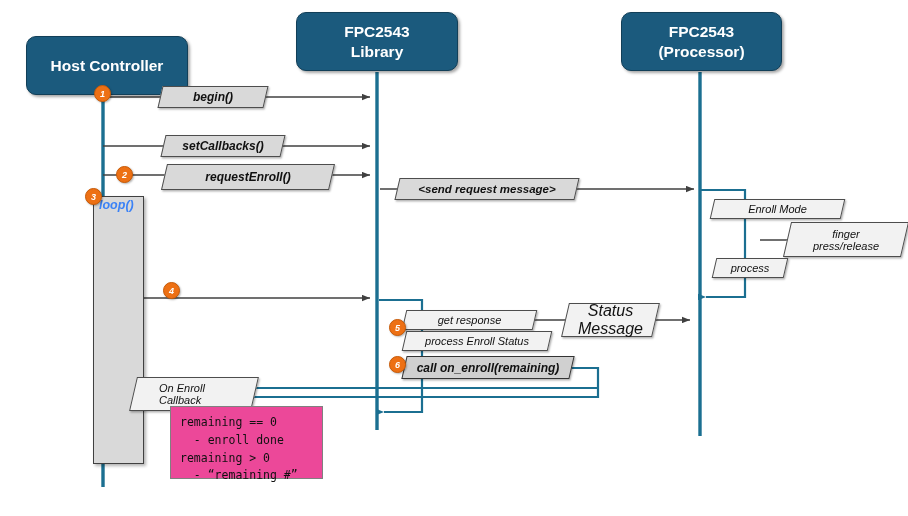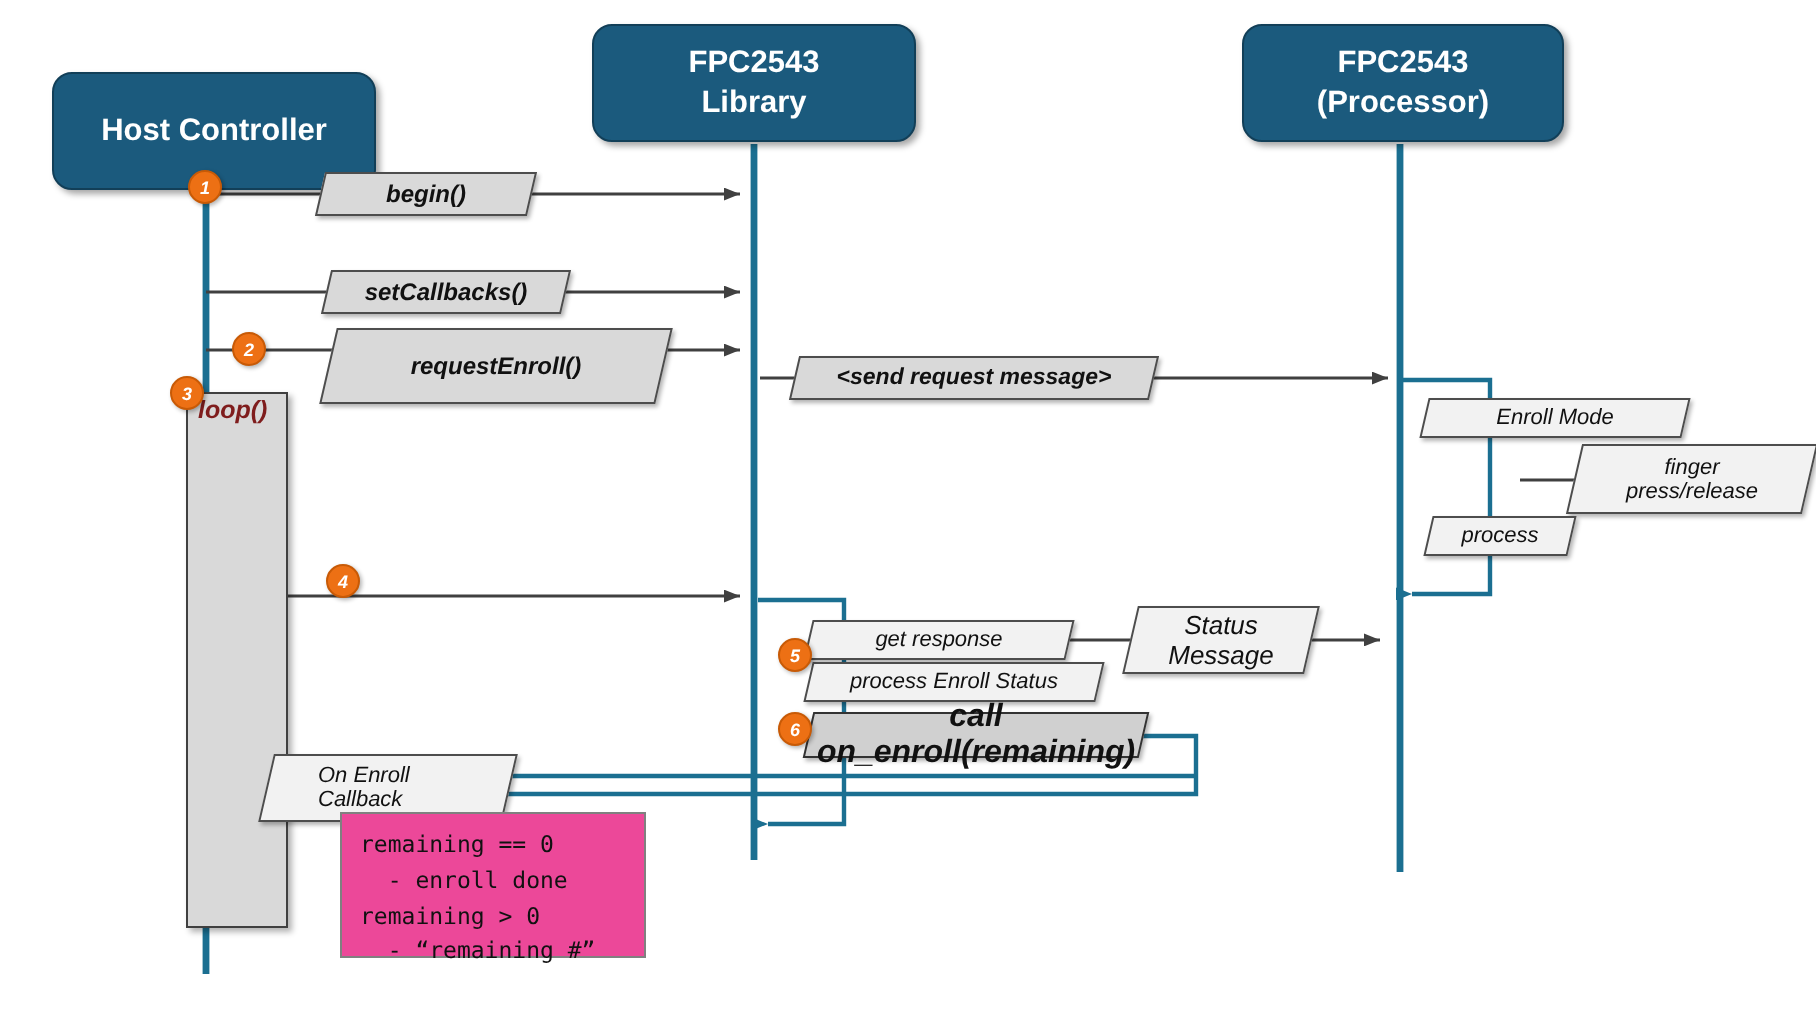--- a/index.html
+++ b/index.html
@@ -21,21 +21,21 @@
   .para .skew{position:absolute;left:0;top:0;right:0;bottom:0;
         transform:skewX(-13deg);border:1.3px solid #4d4d4d;
         box-shadow:1.5px 1.5px 2px rgba(0,0,0,.3);}
   .para .lbl{position:relative;z-index:2;font-style:italic;padding:0 6px;}
   .fill-lite .skew{background:#f2f2f2;}
   .fill-mid .skew{background:#d9d9d9;}
   .fill-dark .skew{background:#d0d0d0;border-color:#333;}
   .loopbox{position:absolute;background:#d9d9d9;border:1.6px solid #404040;
            box-shadow:2px 2px 3px rgba(0,0,0,.3);z-index:10;}
   .looplbl{position:absolute;font-style:italic;font-weight:bold;font-size:12.5px;
-           color:#7f1d1d;z-index:25;}
+           color:#3b82f6;z-index:25;}
   .note{position:absolute;background:#ec4899;border:1.6px solid #808080;
         z-index:25;font-family:"DejaVu Sans Mono", monospace;font-size:11.5px;
         color:#111;line-height:1.55;padding:7px 0 0 9px;white-space:pre;}
 </style>
 </head>
 <body>
 
 <div id="stage">
 
   <svg width="908" height="516">
@@ -101,21 +101,21 @@
   <div class="para fill-mid" style="left:160px;top:86px;width:106px;height:22px;font-size:12px;justify-content:center;">
     <span class="skew"></span>
     <span class="lbl" style="font-weight:bold;">begin()</span>
   </div>
 
   <div class="para fill-mid" style="left:163px;top:135px;width:120px;height:22px;font-size:12px;">
     <span class="skew"></span>
     <span class="lbl" style="font-weight:bold;">setCallbacks()</span>
   </div>
 
-  <div class="para fill-mid" style="left:164px;top:164px;width:168px;height:38px;font-size:12px;">
+  <div class="para fill-mid" style="left:164px;top:164px;width:168px;height:26px;font-size:12px;">
     <span class="skew"></span>
     <span class="lbl" style="font-weight:bold;">requestEnroll()</span>
   </div>
 
   <div class="para fill-mid" style="left:397px;top:178px;width:180px;height:22px;font-size:11.5px;">
     <span class="skew"></span>
     <span class="lbl" style="font-weight:bold;">&lt;send request message&gt;</span>
   </div>
 
   <div class="para fill-lite" style="left:712px;top:199px;width:131px;height:20px;font-size:11px;">
@@ -128,37 +128,37 @@
     <span class="lbl" style="font-style:italic;">finger</span>
     <span class="lbl" style="font-style:italic;">press/release</span>
   </div>
 
   <div class="para fill-lite" style="left:714px;top:258px;width:72px;height:20px;font-size:11px;">
     <span class="skew"></span>
     <span class="lbl">process</span>
   </div>
 
 
-  <div class="para fill-lite" style="left:565px;top:303px;width:91px;height:34px;font-size:13px;flex-direction:column;">
+  <div class="para fill-lite" style="left:565px;top:303px;width:91px;height:34px;font-size:16px;flex-direction:column;">
     <span class="skew"></span>
     <span class="lbl">Status</span>
     <span class="lbl">Message</span>
   </div>
 
   <div class="para fill-lite" style="left:404px;top:310px;width:131px;height:20px;font-size:11px;">
     <span class="skew"></span>
     <span class="lbl">get response</span>
   </div>
 
   <div class="para fill-lite" style="left:404px;top:331px;width:146px;height:20px;font-size:11px;">
     <span class="skew"></span>
     <span class="lbl">process Enroll Status</span>
   </div>
 
-  <div class="para fill-dark" style="left:404px;top:356px;width:168px;height:23px;font-size:16px;">
+  <div class="para fill-dark" style="left:404px;top:356px;width:168px;height:23px;font-size:12px;">
     <span class="skew"></span>
     <span class="lbl" style="font-weight:bold;">call on_enroll(remaining)</span>
   </div>
 
   <div class="para fill-lite" style="left:133px;top:377px;width:122px;height:34px;font-size:11px;flex-direction:column;">
     <span class="skew"></span>
     <span class="lbl" style="align-self:flex-start;padding-left:26px;">On Enroll</span>
     <span class="lbl" style="align-self:flex-start;padding-left:26px;">Callback</span>
   </div>
 

